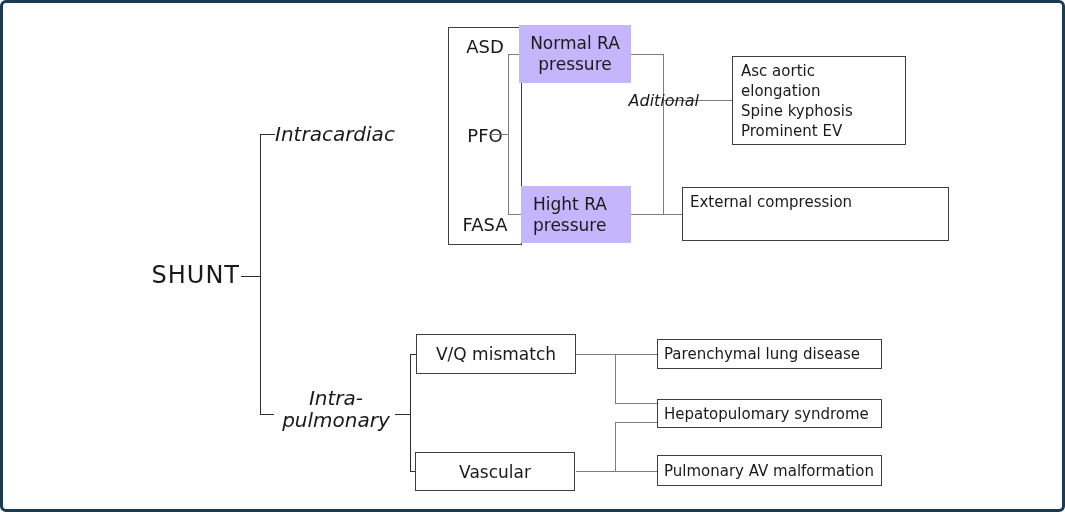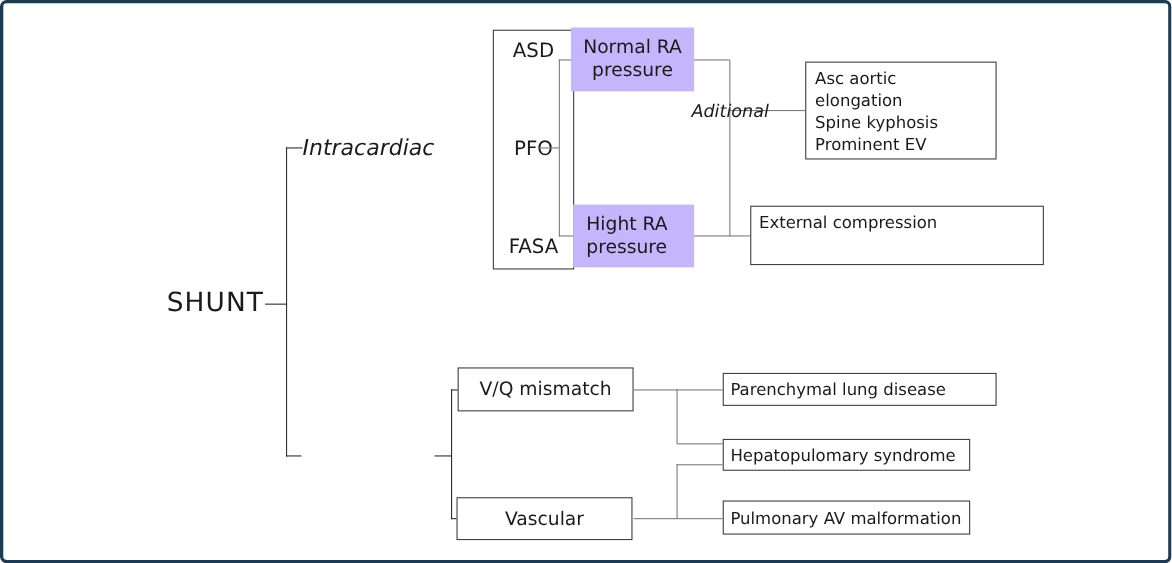--- a/index.html
+++ b/index.html
@@ -38,20 +38,24 @@
 
   <div class="lbl" style="left:147px;top:258px;width:90px;font-size:24px;text-align:right;letter-spacing:1px;">SHUNT</div>
 
   <div class="line-h dark" style="left:238px;top:273px;width:20px;"></div>
   <div class="line-v dark" style="left:257px;top:131px;height:281px;"></div>
   <div class="line-h dark" style="left:257px;top:131px;width:15px;"></div>
   <div class="line-h dark" style="left:257px;top:411px;width:14px;"></div>
 
   <div class="lbl italic" style="left:272px;top:119px;font-size:20px;">Intracardiac</div>
 
+  <div class="lbl italic txt-center" style="left:270px;top:384px;width:126px;font-size:20px;line-height:22px;white-space:normal;">
+    <span>Intra-</span><br>
+    <span>pulmonary</span>
+  </div>
 
   <div class="box" style="left:413px;top:24px;width:74px;height:218px;display:flex;flex-direction:column;justify-content:space-between;align-items:center;padding:9px 0;font-size:18px;margin-left:32px;">
     <span>ASD</span>
     <span>PFO</span>
     <span>FASA</span>
   </div>
 
   <div class="line-h" style="left:487px;top:131px;width:18px;"></div>
   <div class="line-v" style="left:505px;top:51px;height:161px;"></div>
   <div class="line-h" style="left:505px;top:51px;width:12px;"></div>
@@ -93,19 +97,19 @@
 
   <div class="box center-col txt-center" style="left:412px;top:449px;width:160px;height:39px;font-size:17px;">Vascular</div>
 
   <div class="line-h" style="left:573px;top:351px;width:81px;"></div>
   <div class="line-v" style="left:612px;top:351px;height:49px;"></div>
   <div class="line-h" style="left:612px;top:400px;width:42px;"></div>
   <div class="line-v" style="left:612px;top:419px;height:49px;"></div>
   <div class="line-h" style="left:612px;top:419px;width:42px;"></div>
   <div class="line-h" style="left:573px;top:468px;width:81px;"></div>
 
-  <div class="box center-col" style="left:654px;top:336px;width:249px;height:30px;padding-left:6px;">Parenchymal lung disease</div>
+  <div class="box center-col" style="left:654px;top:336px;width:225px;height:30px;padding-left:6px;">Parenchymal lung disease</div>
 
   <div class="box center-col" style="left:654px;top:396px;width:225px;height:29px;padding-left:6px;">Hepatopulomary syndrome</div>
 
   <div class="box center-col" style="left:654px;top:452px;width:225px;height:31px;padding-left:6px;">Pulmonary AV malformation</div>
 
 </div>
 
 </body></html>

